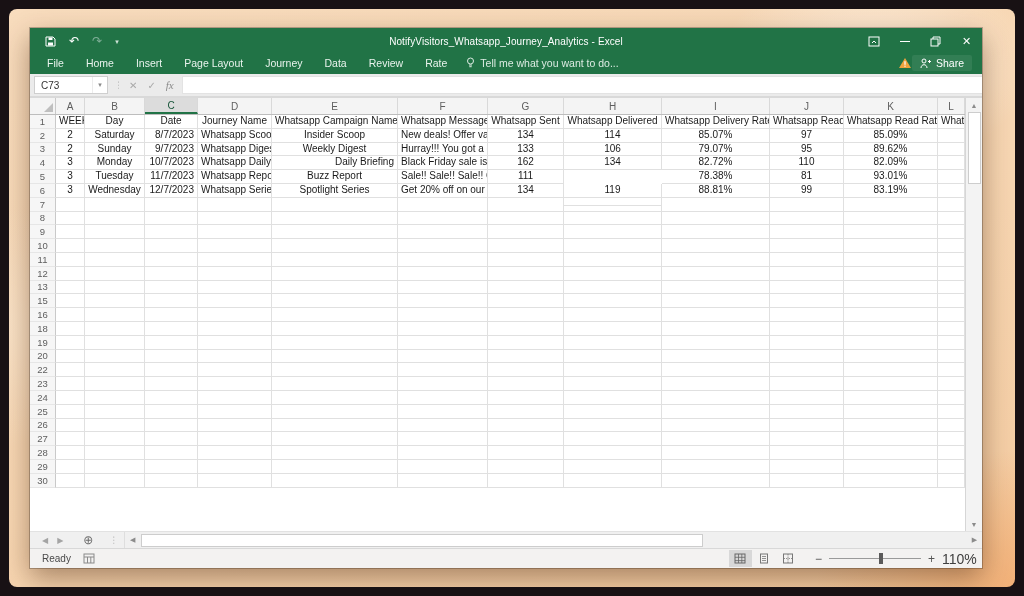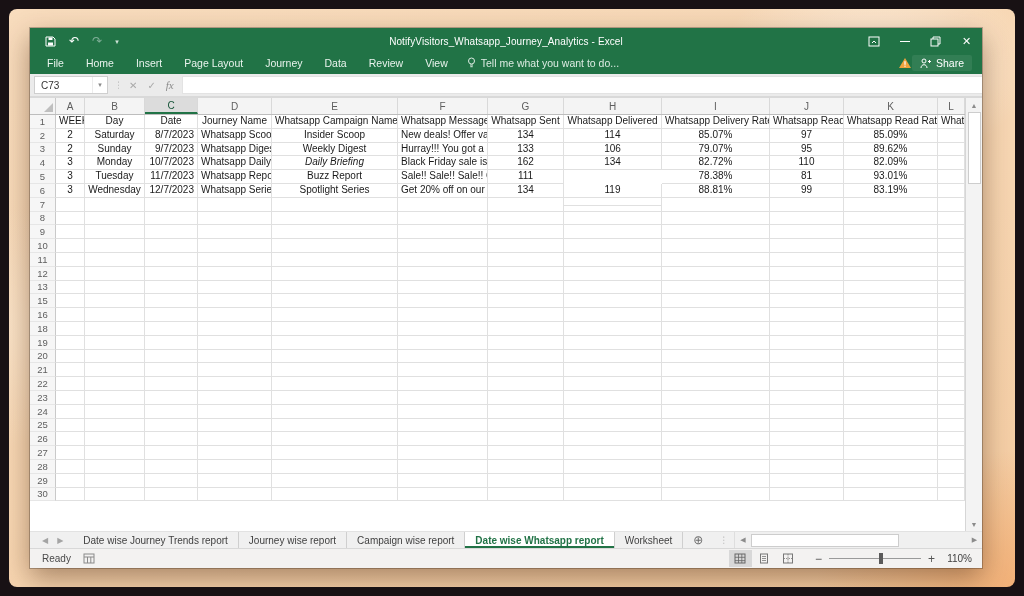--- a/index.html
+++ b/index.html
@@ -77,21 +77,21 @@
 
   
   .status-bar{ height:20px; background:#f3f2f1; border-top:1px solid #d8d8d8; display:flex; align-items:center; font-size:10px; color:#4a4a4a; padding:0 10px 0 12px; gap:12px; flex:0 0 auto; }
   .status-right{ margin-left:auto; display:flex; align-items:center; gap:7px; }
   .view-btns{ display:flex; gap:1px; margin-right:8px; }
   .view-btn{ width:23px; height:17px; display:flex; align-items:center; justify-content:center; }
   .view-btn.selected{ background:#d8d8d8; }
   .zoom-ctl{ display:flex; align-items:center; gap:7px; color:#555; }
   .zoom-track{ width:92px; height:1px; background:#9a9a9a; position:relative; }
   .zoom-thumb{ position:absolute; left:54%; top:-5px; width:4px; height:11px; background:#5a5a5a; }
-  .zoom-label{ font-size:10px; color:#3f3f3f; width:30px; text-align:right; }
+  .zoom-label{ font-size:14px; color:#3f3f3f; width:30px; text-align:right; }
   svg{ display:block; }
 </style>
 </head>
 <body>
 
 <div class="desktop">
   <div class="window">
 
     <div class="titlebar">
       <div class="qat">
@@ -130,21 +130,21 @@
     </div>
 
     <div class="menubar">
       <span class="menu-tab">File</span>
       <span class="menu-tab">Home</span>
       <span class="menu-tab">Insert</span>
       <span class="menu-tab">Page Layout</span>
       <span class="menu-tab">Journey</span>
       <span class="menu-tab">Data</span>
       <span class="menu-tab">Review</span>
-      <span class="menu-tab">View</span>
+      <span class="menu-tab">Rate</span>
       <span class="tellme">
         <span>
           <svg width="9" height="12" viewBox="0 0 9 12">
               <circle cx="4.5" cy="4" r="3" fill="none" stroke="#dcebe2" stroke-width="1"></circle>
               <rect x="3" y="7.5" width="3" height="1" fill="#dcebe2"></rect>
               <rect x="3.3" y="9.2" width="2.4" height="1" fill="#dcebe2"></rect>
             </svg>
         </span>
         <span>Tell me what you want to do...</span>
       </span>
@@ -245,21 +245,21 @@
               <div class="cell" style="width: 74px; text-align: center;">95</div>
               <div class="cell" style="width: 94px; text-align: center;">89.62%</div>
               <div class="cell" style="width: 27px; text-align: left;"></div>
             </div>
             <div class="grid-row">
               <div class="rowno">4</div>
               <div class="cell" style="width: 29px; text-align: center;">3</div>
               <div class="cell" style="width: 60px; text-align: center;">Monday</div>
               <div class="cell" style="width: 53px; text-align: right;">10/7/2023</div>
               <div class="cell" style="width: 74px; text-align: center;">Whatsapp Daily B</div>
-              <div class="cell" style="width: 126px; text-align: center; font-style: italic;">Daily Briefing</div>
+              <div class="cell" style="width: 126px; text-align: right;">Daily Briefing</div>
               <div class="cell" style="width: 90px; text-align: left;">Black Friday sale is he</div>
               <div class="cell" style="width: 76px; text-align: center;">162</div>
               <div class="cell" style="width: 98px; text-align: center;">134</div>
               <div class="cell" style="width: 108px; text-align: center;">82.72%</div>
               <div class="cell" style="width: 74px; text-align: center;">110</div>
               <div class="cell" style="width: 94px; text-align: center;">82.09%</div>
               <div class="cell" style="width: 27px; text-align: left;"></div>
             </div>
             <div class="grid-row">
               <div class="rowno">5</div>
@@ -465,35 +465,20 @@
               <div class="cell" style="width: 126px; text-align: center;"></div>
               <div class="cell" style="width: 90px; text-align: left;"></div>
               <div class="cell" style="width: 76px; text-align: center;"></div>
               <div class="cell" style="width: 98px; text-align: center;"></div>
               <div class="cell" style="width: 108px; text-align: center;"></div>
               <div class="cell" style="width: 74px; text-align: center;"></div>
               <div class="cell" style="width: 94px; text-align: center;"></div>
               <div class="cell" style="width: 27px; text-align: left;"></div>
             </div>
             <div class="grid-row">
-              <div class="rowno">21</div>
-              <div class="cell" style="width: 29px; text-align: center;"></div>
-              <div class="cell" style="width: 60px; text-align: center;"></div>
-              <div class="cell" style="width: 53px; text-align: right;"></div>
-              <div class="cell" style="width: 74px; text-align: center;"></div>
-              <div class="cell" style="width: 126px; text-align: center;"></div>
-              <div class="cell" style="width: 90px; text-align: left;"></div>
-              <div class="cell" style="width: 76px; text-align: center;"></div>
-              <div class="cell" style="width: 98px; text-align: center;"></div>
-              <div class="cell" style="width: 108px; text-align: center;"></div>
-              <div class="cell" style="width: 74px; text-align: center;"></div>
-              <div class="cell" style="width: 94px; text-align: center;"></div>
-              <div class="cell" style="width: 27px; text-align: left;"></div>
-            </div>
-            <div class="grid-row">
               <div class="rowno">22</div>
               <div class="cell" style="width: 29px; text-align: center;"></div>
               <div class="cell" style="width: 60px; text-align: center;"></div>
               <div class="cell" style="width: 53px; text-align: right;"></div>
               <div class="cell" style="width: 74px; text-align: center;"></div>
               <div class="cell" style="width: 126px; text-align: center;"></div>
               <div class="cell" style="width: 90px; text-align: left;"></div>
               <div class="cell" style="width: 76px; text-align: center;"></div>
               <div class="cell" style="width: 98px; text-align: center;"></div>
               <div class="cell" style="width: 108px; text-align: center;"></div>
@@ -628,27 +613,20 @@
         <div class="vthumb"></div>
         <div class="scroll-arrow bottom">▼</div>
       </div>
     </div>
 
     <div class="tabs-row">
       <div class="tab-nav">
         <span>◀</span>
         <span>▶</span>
       </div>
-      <div style="display:flex;">
-          <div class="tab">Date wise Journey Trends report</div>
-          <div class="tab">Journey wise report</div>
-          <div class="tab">Campaign wise report</div>
-          <div class="tab active">Date wise Whatsapp report</div>
-          <div class="tab">Worksheet</div>
-        </div>
       <div class="newsheet">⊕</div>
       <div class="tab-splitter">⋮</div>
       <div class="hscroll">
         <span class="harrow">◀</span>
         <div class="htrack">
           <div class="hthumb"></div>
         </div>
         <span class="harrow">▶</span>
       </div>
     </div>

